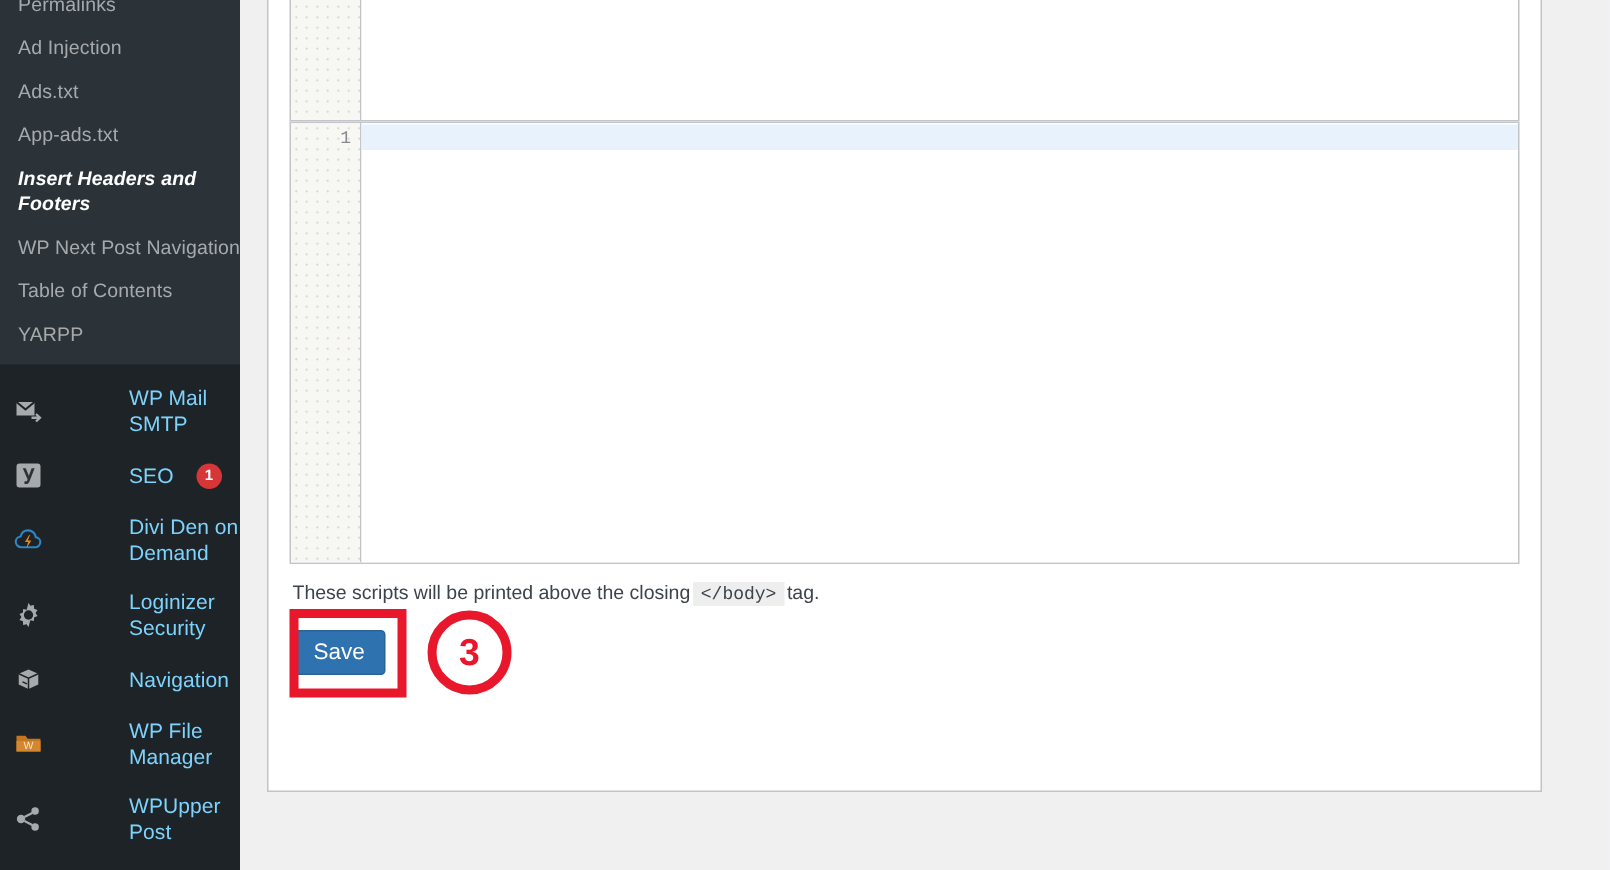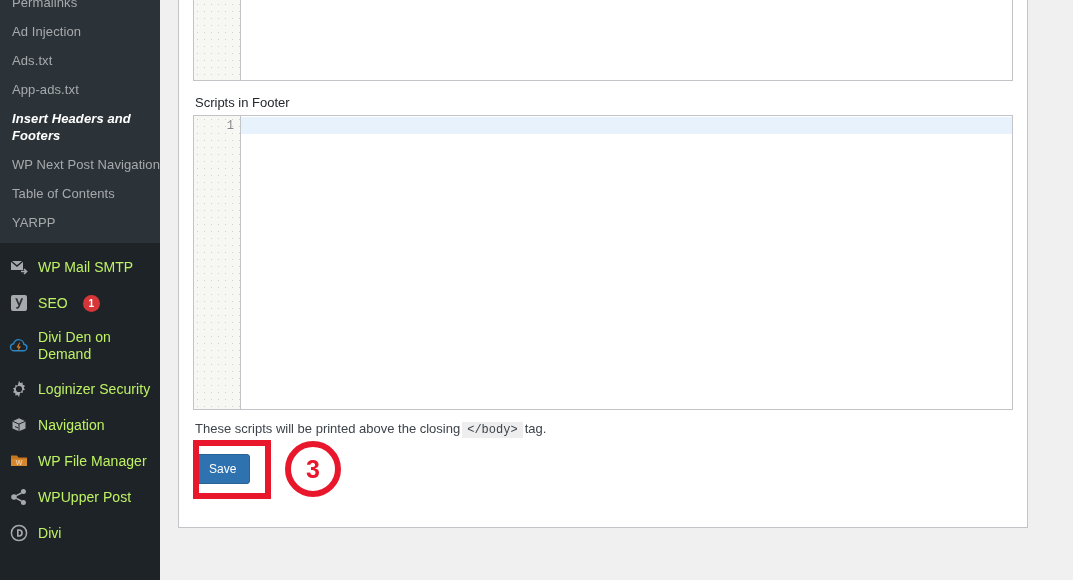--- a/index.html
+++ b/index.html
@@ -36,22 +36,23 @@
   .menu-list { padding-top: 6px; }
   .menu-item {
     display: flex; align-items: center;
     gap: 9px;
     padding: 8px 0 8px 9px;
     min-height: 34px;
   }
   .menu-label {
     font-size: 14px;
     line-height: 17px;
-    color: #bef264;
+    color: #7dd3fc;
     letter-spacing: 0.05px;
+    margin-left: 48px;
   }
   .menu-icon {
     width: 20px; height: 20px;
     flex: 0 0 20px;
     display: flex; align-items: center; justify-content: center;
     color: #a7aaad;
   }
   .menu-icon svg { display: block; }
   .badge {
     display: inline-flex; align-items: center; justify-content: center;
@@ -148,21 +149,21 @@
     padding-top: 15px;
     padding-left: 2px;
   }
   .save-btn {
     display: inline-flex;
     align-items: center; justify-content: center;
     height: 30px;
     padding: 0 13px;
     background: #2e72b0;
     color: #fff;
-    font-size: 12px;
+    font-size: 15px;
     line-height: 28px;
     border: 1px solid #2a6496;
     border-radius: 3px;
     cursor: pointer;
   }
   
   .anno-rect {
     position: absolute;
     left: 0px; top: 1px;
     width: 78px; height: 59px;
@@ -299,21 +300,20 @@
         <div class="editor editor-header">
           <div class="gutter">
             <span class="gutter-num"></span>
           </div>
           <div class="code-area">
             <span></span>
           </div>
         </div>
 
 
-        <div class="field-label">Scripts in Footer</div>
 
         <div class="editor editor-footer">
           <div class="gutter">
             <span class="gutter-num">1</span>
           </div>
           <div class="code-area">
             <div class="active-line"></div>
             <span></span>
           </div>
         </div>

